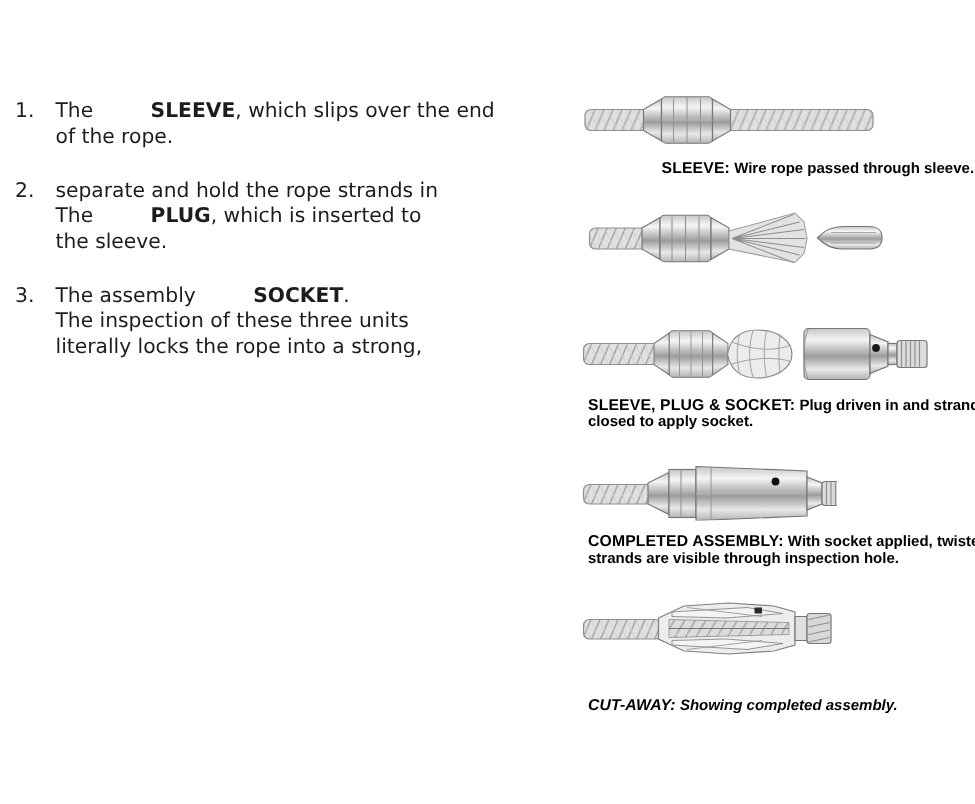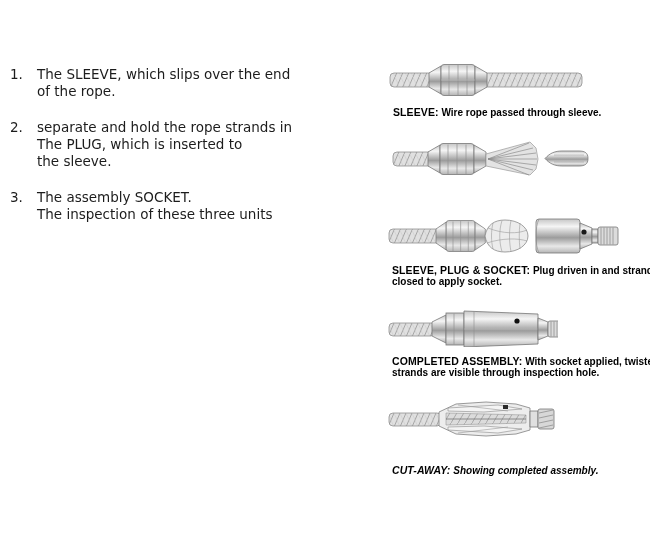--- a/index.html
+++ b/index.html
@@ -8,30 +8,30 @@
     font-family:"DejaVu Sans",sans-serif;
   }
   
   .instructions{
     position:absolute;left:10px;top:66px;width:350px;
     color:#1c1c1c;font-size:13.5px;line-height:17px;
   }
   .item{display:flex;margin-bottom:19px;}
   .num{width:27px;flex:0 0 27px;}
   .tline{white-space:nowrap;}
-  .term{font-weight:normal;}
+  .term{font-weight:bold;margin-left:34px;}
   
   figure{margin:0;padding:0;position:absolute;}
   .fig svg{display:block;}
   .cap{
     font-family:"Liberation Sans",sans-serif;font-weight:bold;color:#000;
     font-size:10px;line-height:10.5px;white-space:nowrap;padding-left:4px;
   }
   .cap-label{font-size:10.5px;letter-spacing:0.1px;}
-  .f1{left:389px;top:63px;}  .f1 .cap{margin-top:10px;}
+  .f1{left:389px;top:63px;}  .f1 .cap{margin-top:10px;margin-left:48px;}
   .f2{left:392px;top:140px;} .f2 .cap{margin-top:7px;}
   .f3{left:388px;top:216px;} .f3 .cap{margin-top:9px;}
   .f4{left:388px;top:309px;} .f4 .cap{margin-top:9px;}
   .f5{left:388px;top:399px;} .f5 .cap{margin-top:26px;font-style:italic;}
 </style>
 </head>
 <body>
 
 <div class="page">
 
@@ -52,20 +52,21 @@
         <div class="tline"><span>The </span><span class="term">PLUG</span><span>, which is inserted to</span></div>
         <div class="tline">the sleeve.</div>
       </div>
     </div>
 
     <div class="item">
       <span class="num">3.</span>
       <div>
         <div class="tline"><span>The assembly </span><span class="term">SOCKET</span><span>.</span></div>
         <div class="tline">The inspection of these three units</div>
+        <div class="tline">literally locks the rope into a strong,</div>
       </div>
     </div>
 
   </div>
 
   <figure class="fig f1">
     <svg width="195" height="34" viewBox="0 0 195 34">
       <defs>
         <linearGradient id="m1" x1="0" y1="0" x2="0" y2="1">
           <stop offset="0" stop-color="#c6c6c6"></stop>

